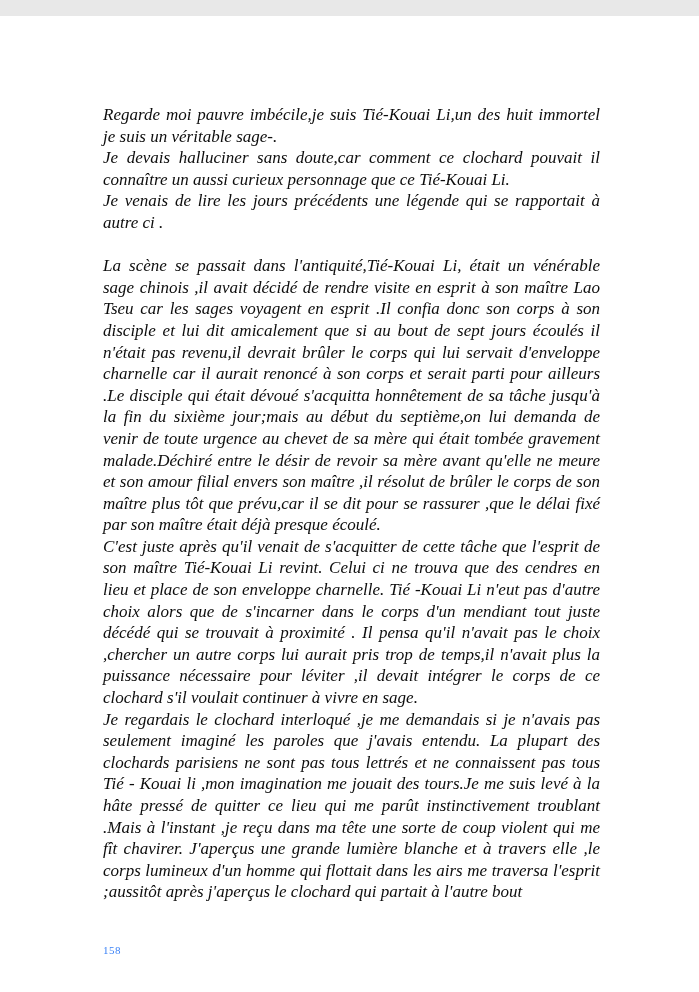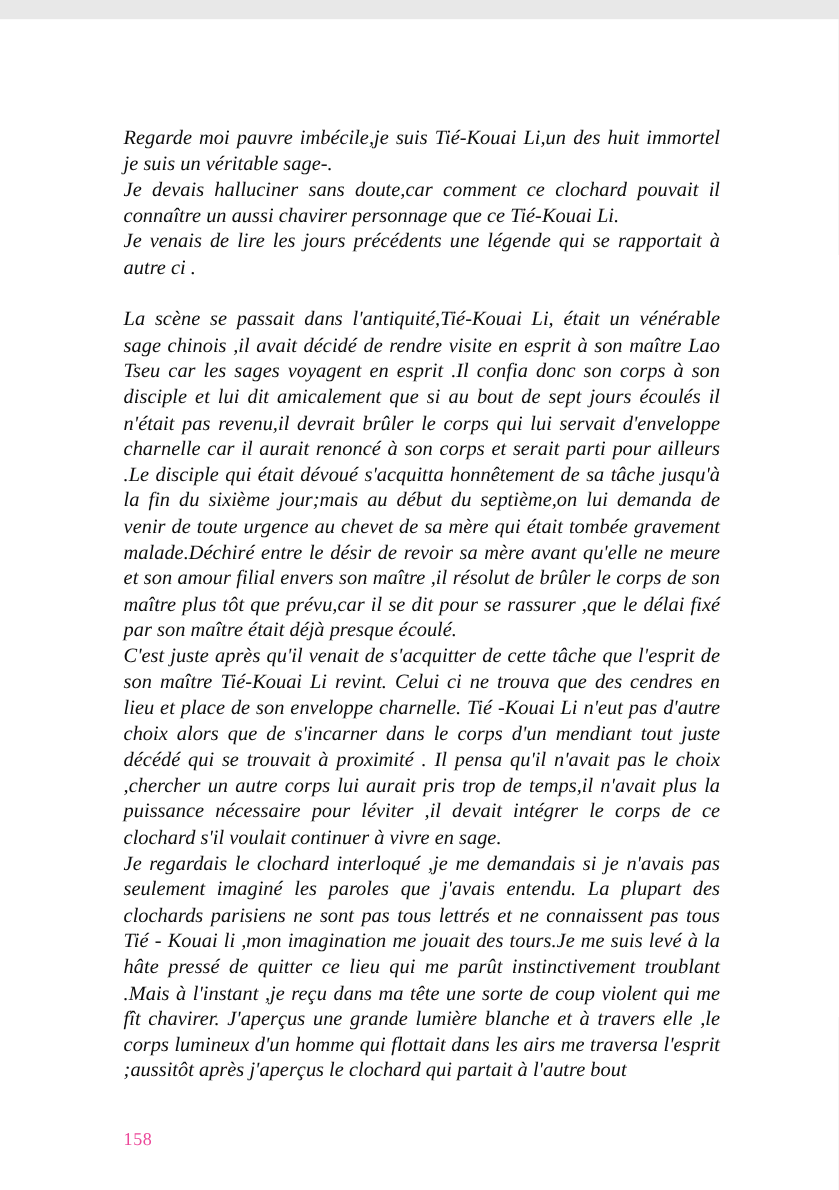--- a/index.html
+++ b/index.html
@@ -27,32 +27,32 @@
   }
   .para {
     margin: 0;
     min-height: 21.6px; 
   }
   .page-number {
     position: absolute;
     left: 103px;
     bottom: 46px;
     font-style: normal;
-    font-size: 15px;
-    color: #ec4899;
+    font-size: 11px;
+    color: #3b82f6;
     letter-spacing: 0.5px;
   }
 </style>
 </head>
 <body>
 
 <div class="page">
   <div class="text-block">
     <p class="para">Regarde moi pauvre imbécile,je suis Tié-Kouai Li,un des huit immortel je suis un véritable sage-.</p>
-    <p class="para">Je devais halluciner sans doute,car comment ce clochard pouvait il connaître un aussi chavirer personnage que ce Tié-Kouai Li.</p>
+    <p class="para">Je devais halluciner sans doute,car comment ce clochard pouvait il connaître un aussi curieux personnage que ce Tié-Kouai Li.</p>
     <p class="para">Je venais de lire les jours précédents une légende qui se rapportait à autre ci .</p>
     <p class="para"></p>
     <p class="para">La scène se passait dans l'antiquité,Tié-Kouai Li, était un vénérable sage chinois ,il avait décidé de rendre visite en esprit à son maître Lao Tseu car les sages voyagent en esprit .Il confia donc son corps à son disciple et lui dit amicalement que si au bout de sept jours écoulés il n'était pas revenu,il devrait brûler le corps qui lui servait d'enveloppe charnelle car il aurait renoncé à son corps et serait parti pour ailleurs .Le disciple qui était dévoué s'acquitta honnêtement de sa tâche jusqu'à la fin du sixième jour;mais au début du septième,on lui demanda  de venir de toute urgence au chevet de sa mère qui était tombée gravement malade.Déchiré entre le désir de revoir sa mère avant qu'elle ne meure et son amour filial envers son maître ,il résolut de brûler le corps de son maître plus tôt que prévu,car il se dit pour se rassurer ,que le délai fixé par son maître était déjà presque écoulé.</p>
     <p class="para">C'est juste après qu'il venait de s'acquitter de cette tâche  que l'esprit de son maître  Tié-Kouai Li revint. Celui ci ne trouva que des cendres en lieu et place de son enveloppe charnelle. Tié -Kouai Li n'eut pas d'autre choix alors que de s'incarner dans le corps d'un mendiant tout juste décédé qui se trouvait à proximité . Il pensa qu'il n'avait pas le choix ,chercher un autre corps lui aurait pris trop de temps,il n'avait plus la puissance nécessaire pour léviter ,il devait intégrer le corps de ce clochard s'il voulait continuer à vivre en sage.</p>
     <p class="para">Je regardais  le clochard  interloqué  ,je me demandais si je n'avais pas seulement imaginé les paroles que j'avais entendu. La plupart des clochards parisiens ne sont pas tous lettrés et ne connaissent pas tous Tié - Kouai li ,mon imagination me jouait des tours.Je me suis levé  à la hâte pressé de quitter ce lieu qui me parût instinctivement troublant .Mais à l'instant ,je reçu dans ma tête une sorte de coup violent qui me fît chavirer. J'aperçus une grande lumière blanche et à travers elle ,le corps lumineux d'un homme qui flottait dans les airs me traversa l'esprit ;aussitôt après j'aperçus le clochard qui partait à l'autre bout</p>
   </div>
   <div class="page-number">158</div>
 </div>
 
 </body></html>

